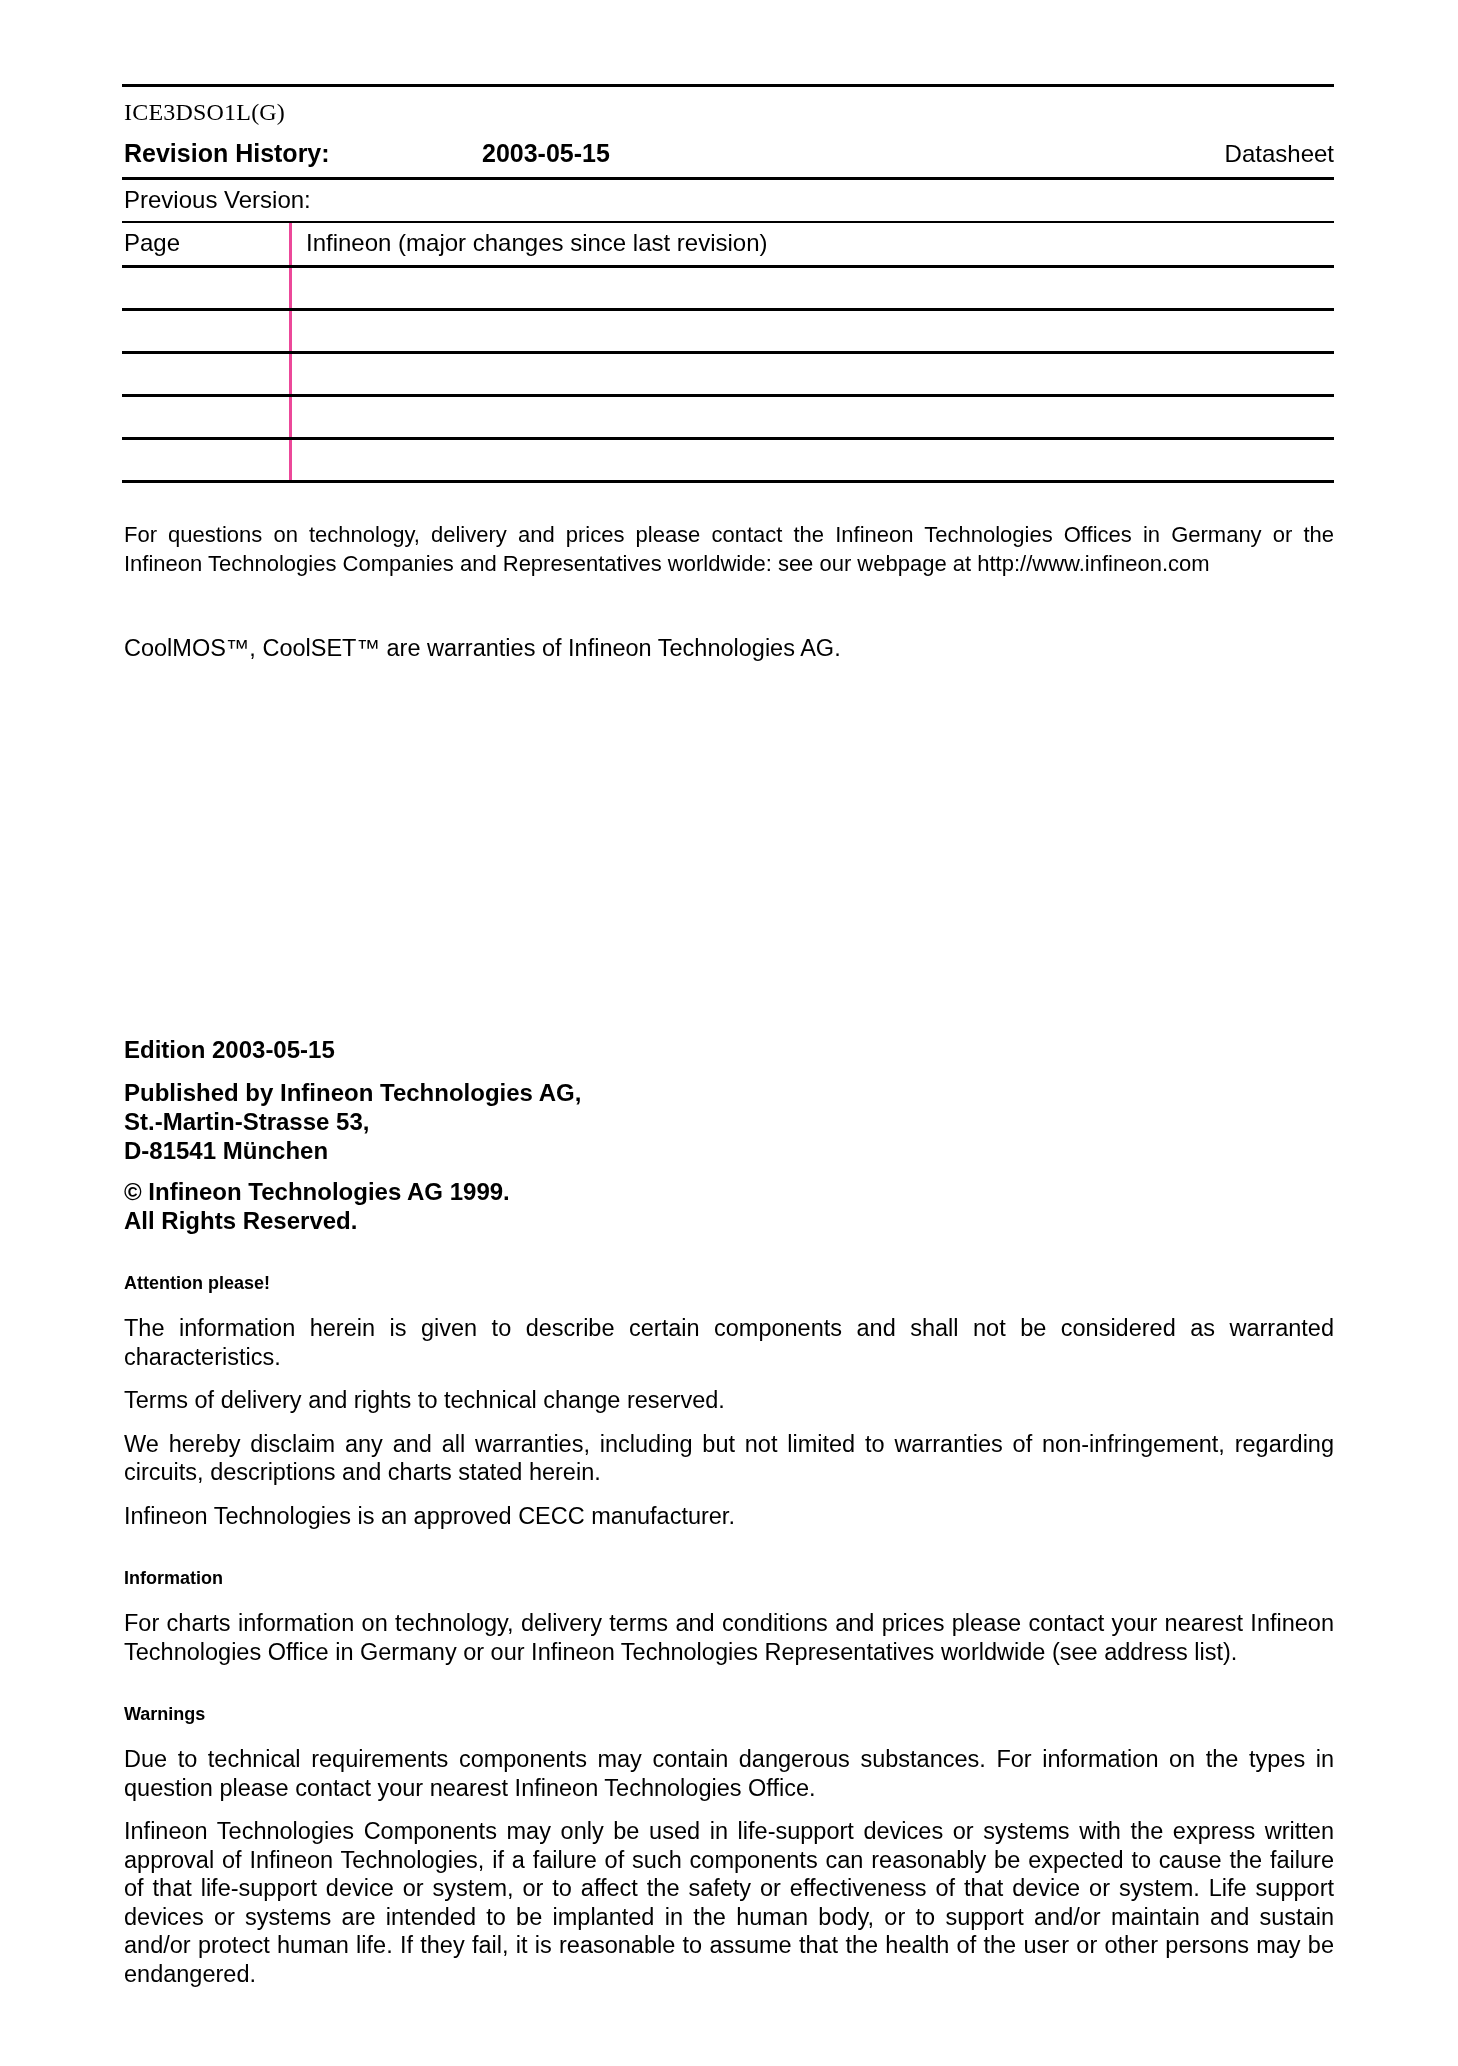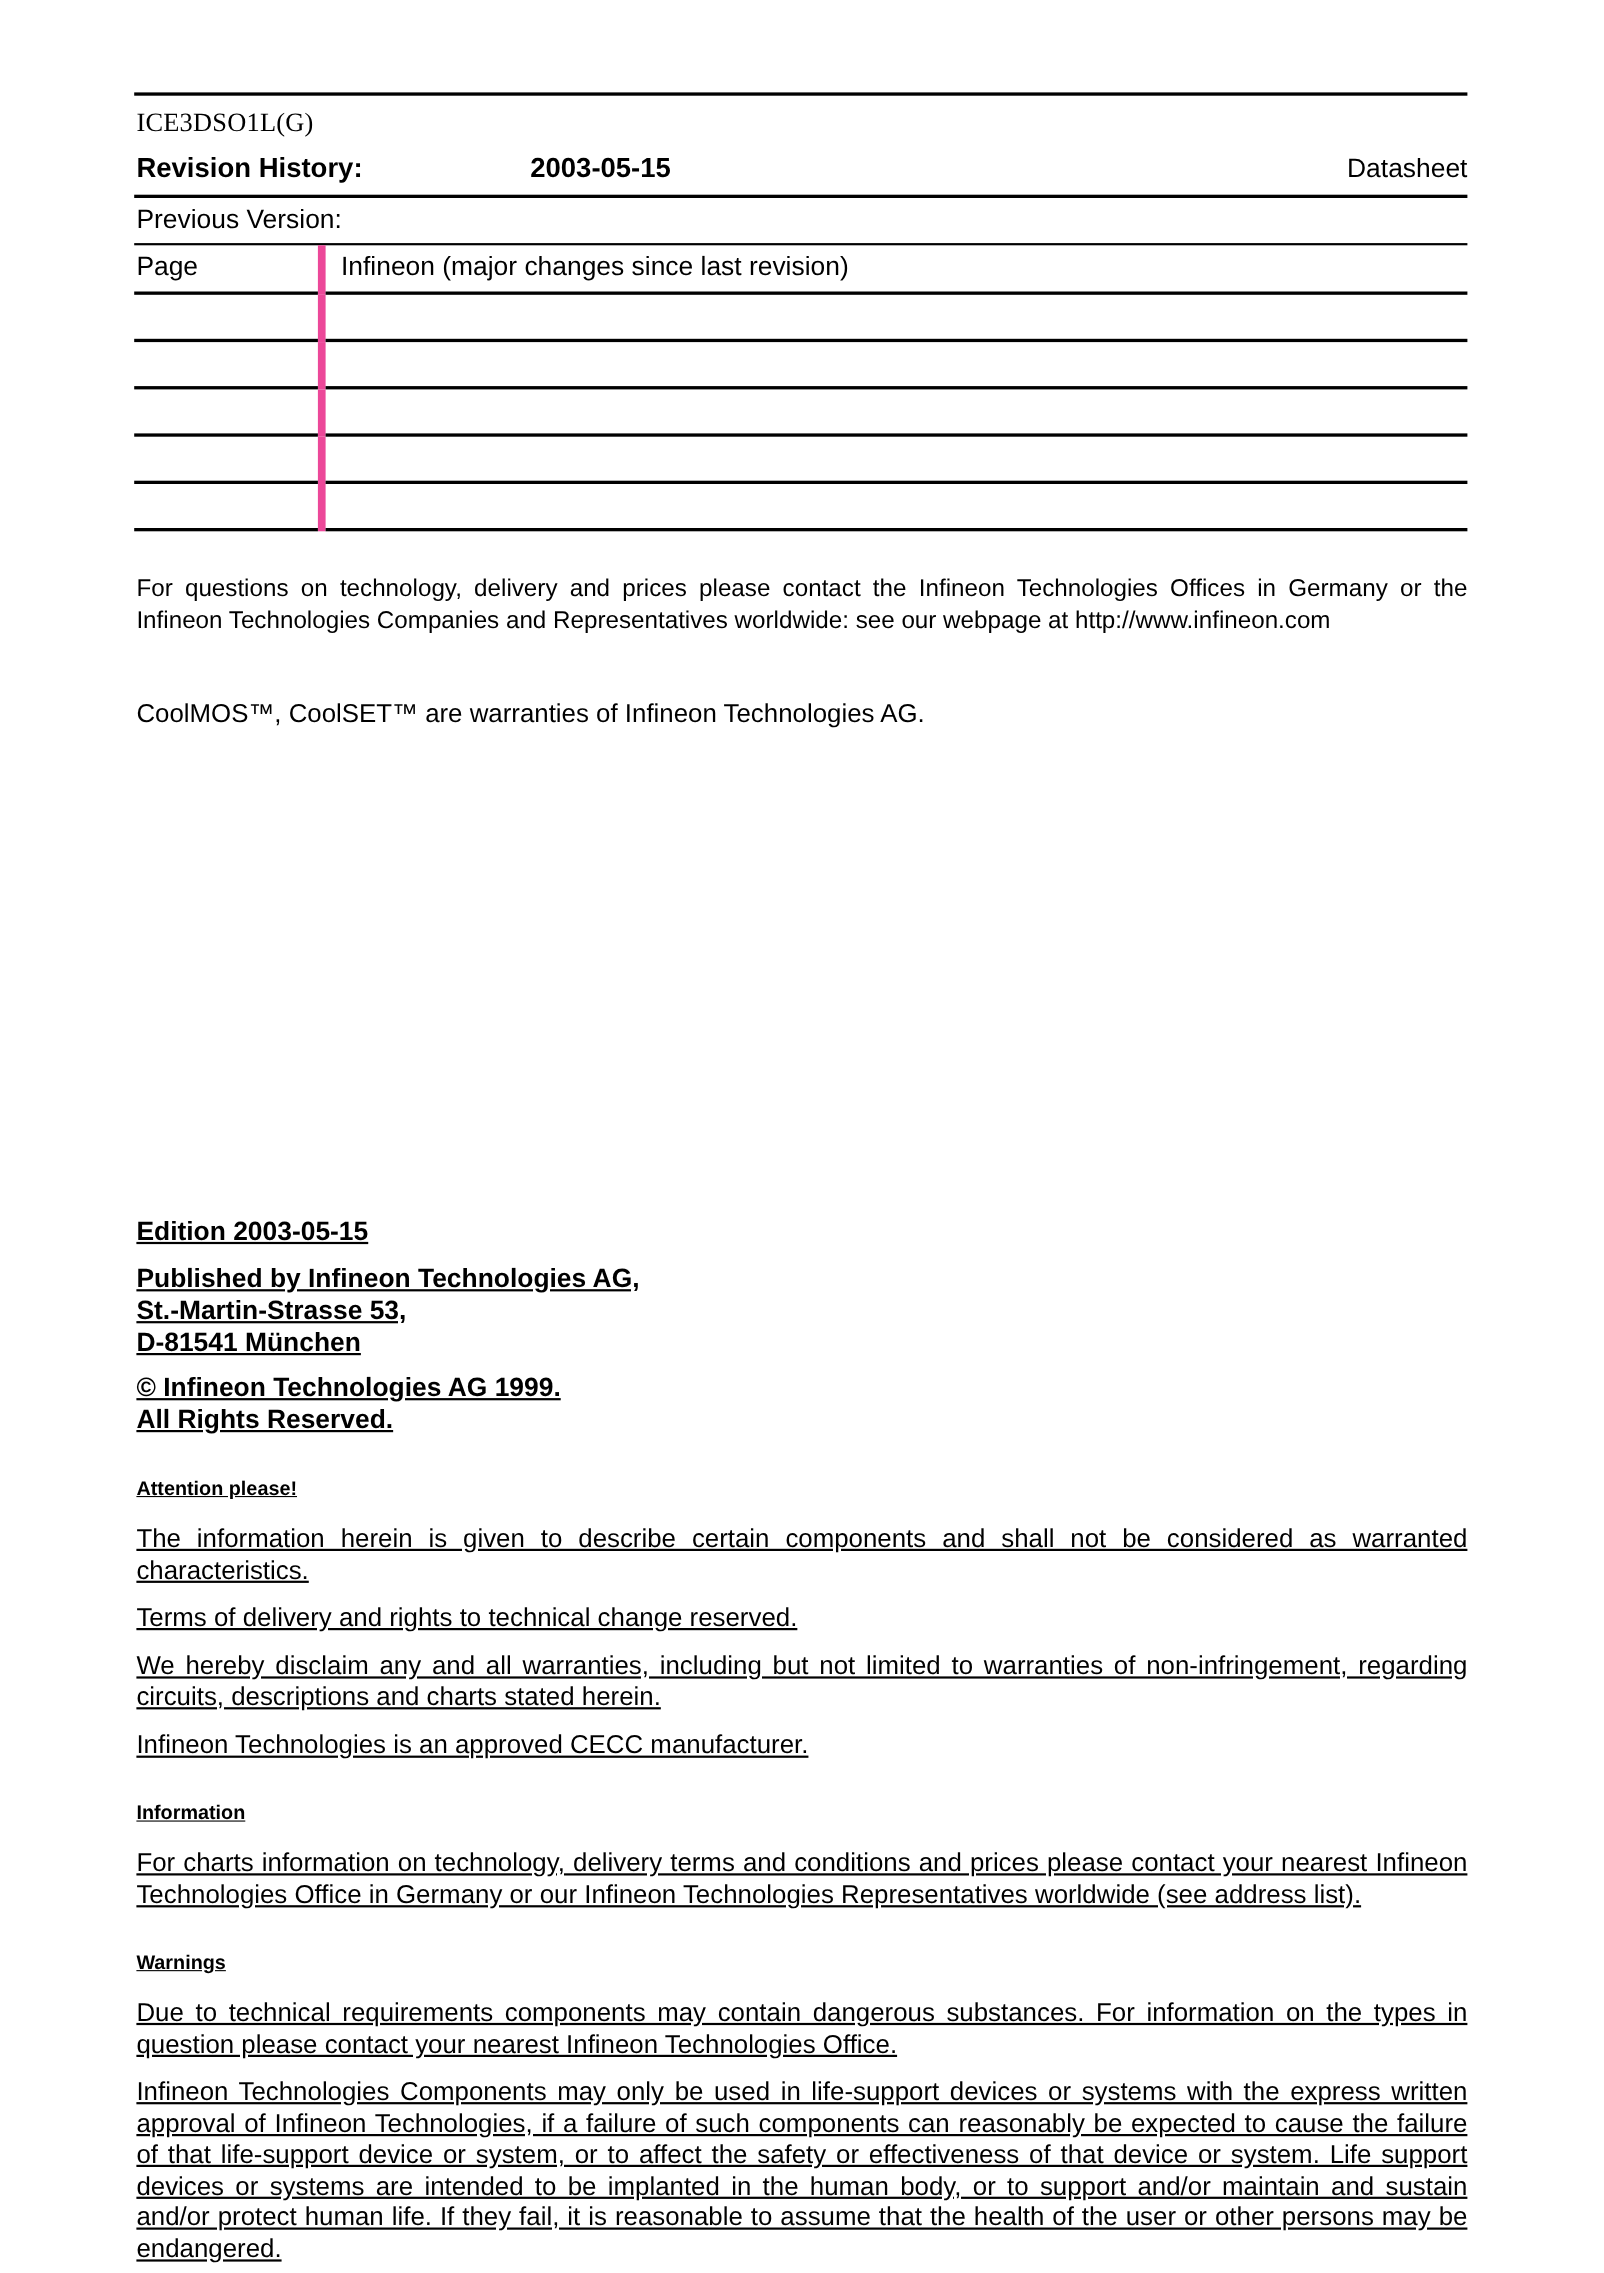--- a/index.html
+++ b/index.html
@@ -79,21 +79,21 @@
     font-size: 24px;
     padding: 6px 0 8px 2px;
     border-bottom: 3px solid #000;
   }
   .th-row td.c2 { padding-left: 14px; }
   .col1 { width: 165px; }
   .body-row td {
     height: 40px;
     border-bottom: 3px solid #000;
   }
-  .vsep { border-right: 7px solid #ec4899; }
+  .vsep { border-right: 3px solid #ec4899; }
 
   
   .para {
     font-size: 22px;
     line-height: 28.5px;
     text-align: justify;
     padding-left: 2px;
   }
 
   .contact-block { margin-top: 38px; }
@@ -101,23 +101,22 @@
     font-size: 23.5px;
     line-height: 28.5px;
     padding-left: 2px;
     margin-top: 56px;
   }
 
   
   .imprint {
     position: absolute;
     left: 0;
-    top: 1105px;
+    top: 1035px;
     width: 100%;
-    text-decoration: underline;
   }
   .imp-line {
     font-weight: bold;
     font-size: 24px;
     line-height: 29px;
     padding-left: 2px;
   }
   .gap-12 { margin-top: 14px; }
   .gap-10 { margin-top: 12px; }
 

